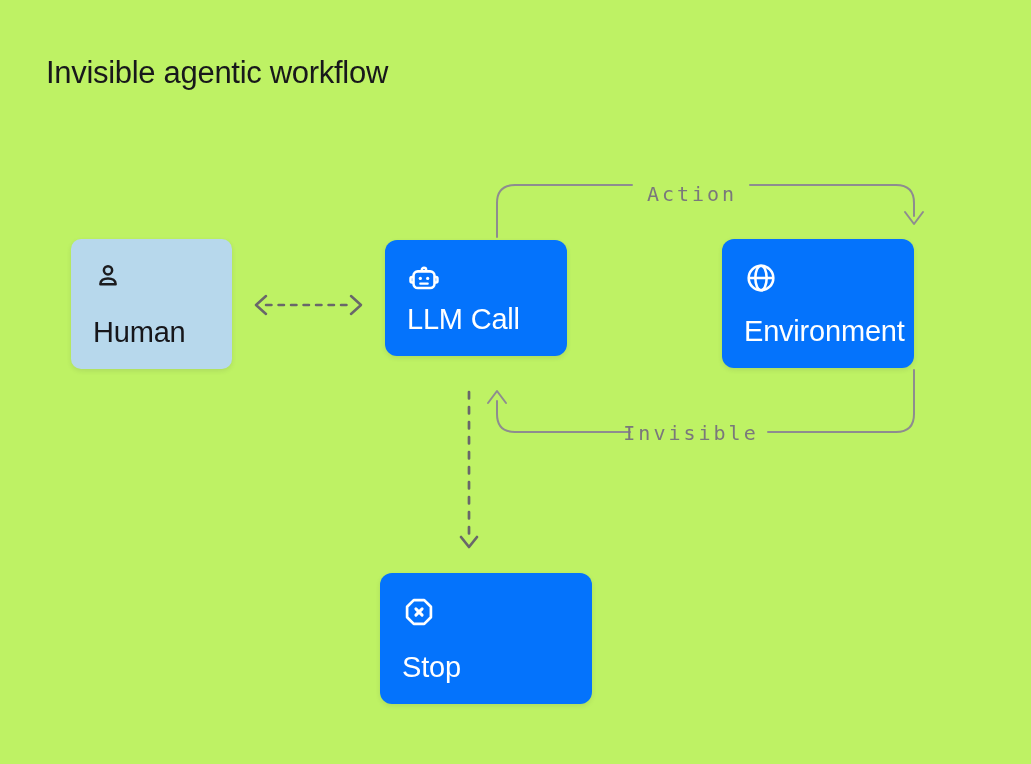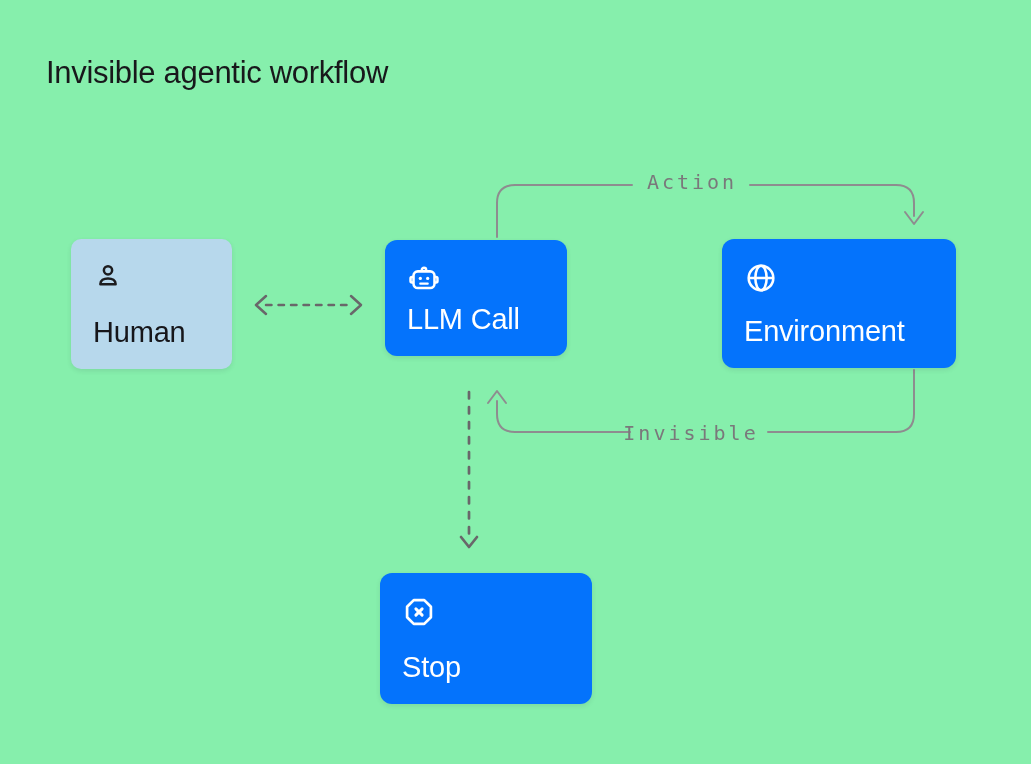--- a/index.html
+++ b/index.html
@@ -3,21 +3,21 @@
 <meta charset="utf-8">
 <style>
   html,body{margin:0;padding:0;}
   body{
     font-family:"Liberation Sans", sans-serif;
     background:#efeef1;
   }
   .canvas{
     position:relative;
     width:1031px;height:764px;
-    background:#86efac;
+    background:#bef264;
     overflow:hidden;
   }
   .page-title{
     position:absolute;
     left:46px;top:55px;
     font-size:31px;
     font-weight:500;
     letter-spacing:-0.3px;
     color:#18181b;
   }
@@ -39,33 +39,33 @@
     font-size:29px;
     line-height:1.1;
     letter-spacing:-0.2px;
   }
   .node-primary{background:#0473fc;}
   .node-primary .label{color:#ffffff;}
   .node-light{background:#b7d8ec;}
   .node-light .label{color:#16161a;}
   .node-human{left:71px;top:239px;width:161px;height:130px;border-radius:10px;}
   .node-llm{left:385px;top:240px;width:182px;height:116px;}
-  .node-env{left:722px;top:239px;width:234px;height:129px;}
+  .node-env{left:722px;top:239px;width:192px;height:129px;}
   .node-stop{left:380px;top:573px;width:212px;height:131px;}
   .node .icon{display:block;}
   .edge-label{
     position:absolute;
     transform:translate(-50%,-50%);
     font-family:"DejaVu Sans Mono", monospace;
     font-size:20px;
     letter-spacing:3px;
     color:#7a787b;
     white-space:nowrap;
   }
-  .edge-label-action{left:692px;top:182px;}
+  .edge-label-action{left:692px;top:194px;}
   .edge-label-feedback{left:691px;top:433px;}
 </style>
 </head>
 <body>
 
 <div class="canvas">
 
   <div class="page-title">Invisible agentic workflow</div>
 
   <svg class="arrow-layer" viewBox="0 0 1031 764" fill="none" xmlns="http://www.w3.org/2000/svg">

